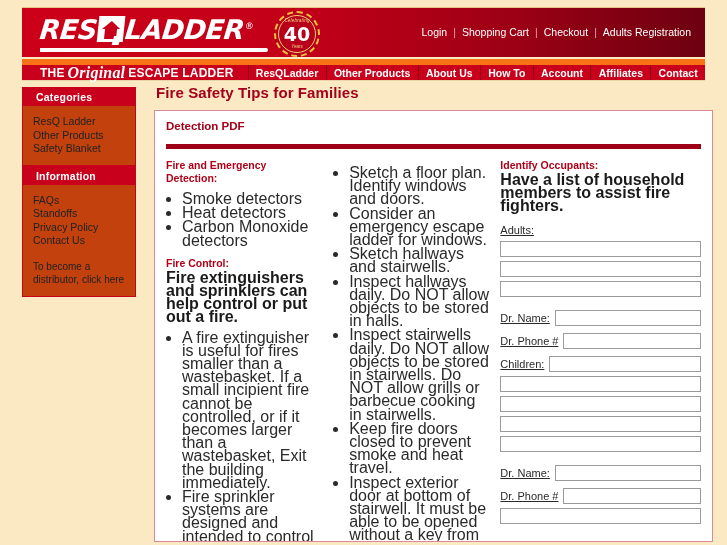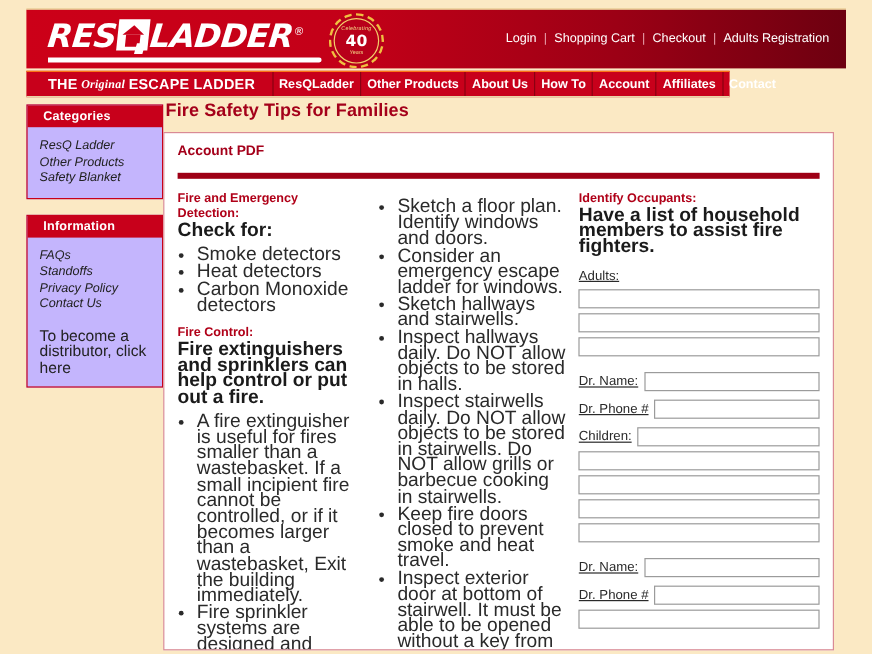--- a/index.html
+++ b/index.html
@@ -99,21 +99,21 @@
     background: #b8001a;
     border: 1px solid #f3cf6a;
     display: flex; flex-direction: column;
     align-items: center; justify-content: center;
   }
   .badge40 .celeb {
     font-size: 4.5px; color: #f5d887; font-style: italic;
     line-height: 1; margin-bottom: 1px; letter-spacing: .2px;
   }
   .badge40 .num {
-    font-size: 13px; font-weight: bold; color: #ffffff;
+    font-size: 19px; font-weight: bold; color: #ffffff;
     line-height: 1; font-family: "DejaVu Sans", sans-serif;
   }
   .badge40 .yrs {
     font-size: 4.5px; color: #f5d887; font-style: italic;
     line-height: 1; margin-top: 1px;
   }
 
   .toplinks {
     position: absolute; right: 14px; top: 18px;
     font-size: 10.5px; color: #ffffff;
@@ -121,95 +121,93 @@
   }
   .toplinks a {
     color: #ffffff; text-decoration: none;
   }
   .toplinks .sep { color: #e8a0ac; margin: 0 6px; }
 
   
   .navbar {
     position: absolute;
     left: 22px; top: 59px;
-    width: 586px; height: 22px;
+    width: 683px; height: 22px;
     background: #c8001b;
     display: flex;
     align-items: stretch;
-    border-top: 1px solid #f97316;
+    border-top: 6px solid #f97316;
     border-bottom: 1px solid #e8d4a6;
   }
   .nav-tag {
     flex: 0 0 auto;
     display: flex; align-items: center;
     padding: 0 14px 0 18px;
     color: #ffffff;
     font-weight: bold;
     font-size: 12px;
     letter-spacing: .2px;
     border-right: 1px solid #8a0012;
     white-space: nowrap;
   }
   .nav-tag .orig {
     font-family: "Liberation Serif", serif;
     font-style: italic;
     font-weight: bold;
-    font-size: 10px;
+    font-size: 16px;
     margin: 0 3px;
   }
   .nav-items { flex: 1 1 auto; display: flex; }
   .nav-item {
     flex: 1 1 auto;
     display: flex; align-items: center; justify-content: center;
     color: #ffffff;
     font-size: 10.5px;
     font-weight: bold;
     border-right: 1px solid #8a0012;
     white-space: nowrap;
     padding: 0 5px;
     cursor: pointer;
   }
   .nav-item:last-child { border-right: none; }
 
   
   .sidebar { position: absolute; left: 22px; top: 87px; width: 114px; }
   .panel {
-    background: #c4b5fd;
+    background: #c2410c;
     border: 1px solid #c8001b;
-    margin-bottom: 13px;
   }
   .panel-head {
     background: #c8001b;
     color: #ffffff;
     font-size: 10.5px;
     font-weight: bold;
     padding: 3px 0 3px 13px;
     letter-spacing: .2px;
   }
   .panel-body { padding: 9px 10px 9px 10px; }
   .panel-link {
     display: block;
     font-size: 10.5px;
     color: #222222;
     text-decoration: none;
     line-height: 13.5px;
     white-space: nowrap;
-    font-style: italic;
   }
   .panel-note {
     margin-top: 12px;
-    font-size: 13px;
+    font-size: 10px;
     color: #222222;
     line-height: 13.5px;
   }
 
   
   .main {
     position: absolute;
-    left: 136px; top: 84px;
+    left: 154px; top: 84px;
     width: 559px;
   }
   .page-title {
     font-size: 15px;
     font-weight: bold;
     color: #a4001a;
     margin: 0 0 9px 2px;
     letter-spacing: .1px;
   }
   .content-box {
@@ -366,31 +364,30 @@
         </div>
       </div>
     </div>
 
   </div>
 
   <div class="main">
     <h1 class="page-title">Fire Safety Tips for Families</h1>
 
     <div class="content-box">
-      <a class="pdf-link" href="#">Account PDF</a>
+      <a class="pdf-link" href="#">Detection PDF</a>
       <div class="rule"></div>
 
       <div class="cols">
 
         <div class="col col1">
           <h3 class="sec">
             <span>Fire and Emergency</span><br>
             <span>Detection:</span>
           </h3>
-          <p class="lead">Check for:</p>
           <ul class="bl">
             <li>Smoke detectors</li>
             <li>Heat detectors</li>
             <li>Carbon Monoxide detectors</li>
           </ul>
           <div class="spacer8"></div>
           <h3 class="sec">Fire Control:</h3>
           <p class="lead">Fire extinguishers and sprinklers can help control or put out a fire.</p>
           <ul class="bl">
             <li>A fire extinguisher is useful for fires smaller than a wastebasket. If a small incipient fire cannot be controlled, or if it becomes larger than a wastebasket, Exit the building immediately.</li>

